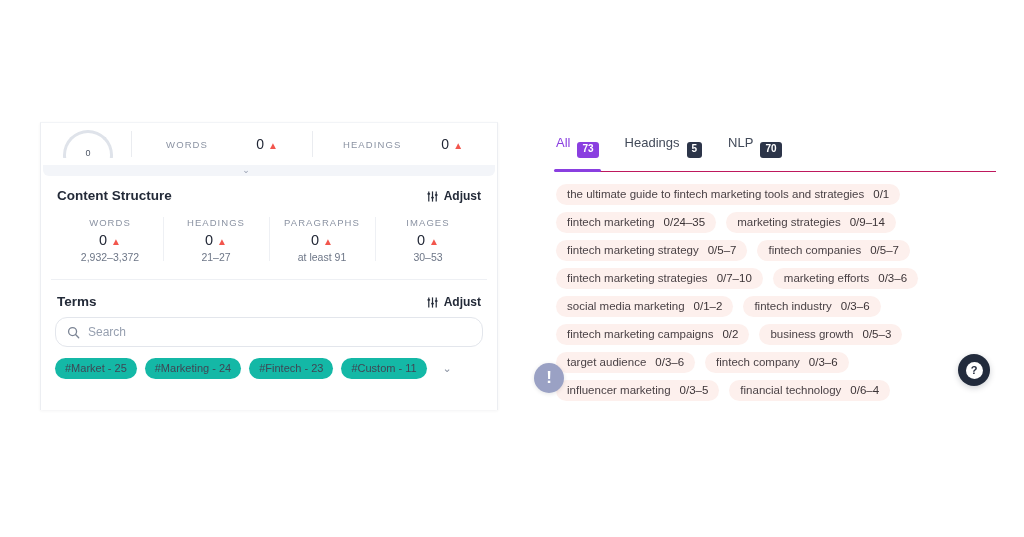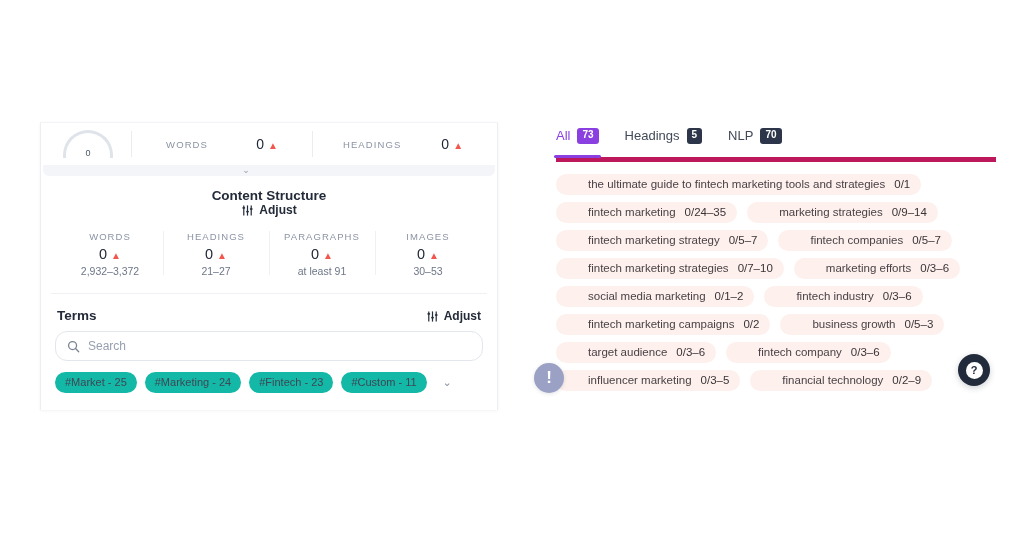--- a/index.html
+++ b/index.html
@@ -85,21 +85,20 @@
     left: 198px; top: 1px;
     width: 10px; height: 8px;
     color: #98a1b2;
     font-size: 9px; line-height: 8px; text-align: center;
   }
 
   
   .section-head {
     display: flex; align-items: center; justify-content: space-between;
     padding: 12px 16px 6px 16px;
-    flex-direction: column;
   }
   .section-title {
     font-size: 13.5px; font-weight: bold; color: #232a38;
   }
   .adjust-btn {
     display: flex; align-items: flex-end; gap: 5px;
     cursor: pointer;
   }
   .adjust-label { font-size: 12px; font-weight: bold; color: #232a38; }
   .adjust-icon { display:block; }
@@ -174,21 +173,21 @@
   }
 
   
   .right-panel {
     position: absolute;
     left: 556px; top: 128px;
     width: 440px;
   }
   .tabs {
     display: flex; align-items: flex-end; gap: 26px;
-    border-bottom: 5px solid #be185d;
+    border-bottom: 1px solid #be185d;
     padding-bottom: 7px;
     position: relative;
   }
   .tab {
     display: flex; align-items: center; gap: 7px;
     padding-bottom: 6px;
     cursor: pointer;
     position: relative;
   }
   .tab-label { font-size: 13px; color: #424a59; }
@@ -198,38 +197,39 @@
     position: absolute; left: -2px; right: -2px; bottom: -8px;
     height: 2.5px; background: #8a3fe0; border-radius: 2px;
   }
   .badge {
     font-size: 10px; color: #ffffff;
     background: #2c3549;
     border-radius: 3px;
     padding: 1px 5px 2px 5px;
     line-height: 1.25;
     font-weight: bold;
+    margin-top: 14px;
   }
   .tab.active .badge { background: #8a3fe0; }
 
   .chips {
     padding-top: 12px;
     display: flex; flex-wrap: wrap;
     column-gap: 10px; row-gap: 7px;
     width: 436px;
   }
   .chip {
     display: inline-flex; align-items: baseline; gap: 9px;
     background: #fdf0ed;
     border-radius: 13px;
     padding: 4px 11px 5px 11px;
     cursor: pointer;
     white-space: nowrap;
   }
-  .chip-term { font-size: 11.5px; color: #4a4246; margin-left: 21px; }
+  .chip-term { font-size: 11.5px; color: #4a4246; }
   .chip-count { font-size: 11.5px; color: #3b3336; }
 
   
   .alert-bubble {
     position: absolute;
     left: 534px; top: 363px;
     width: 30px; height: 30px;
     border-radius: 50%;
     background: #9aa1c4;
     display: flex; align-items: center; justify-content: center;
@@ -443,21 +443,21 @@
       <span class="chip">
         <span class="chip-term">fintech company</span>
         <span class="chip-count">0/3–6</span>
       </span>
       <span class="chip">
         <span class="chip-term">influencer marketing</span>
         <span class="chip-count">0/3–5</span>
       </span>
       <span class="chip">
         <span class="chip-term">financial technology</span>
-        <span class="chip-count">0/2–9</span>
+        <span class="chip-count">0/6–4</span>
       </span>
     </div>
   </div>
 
   <div class="alert-bubble">
     <span class="bang">!</span>
   </div>
 
   <div class="help-fab">
     <span class="inner">?</span>

